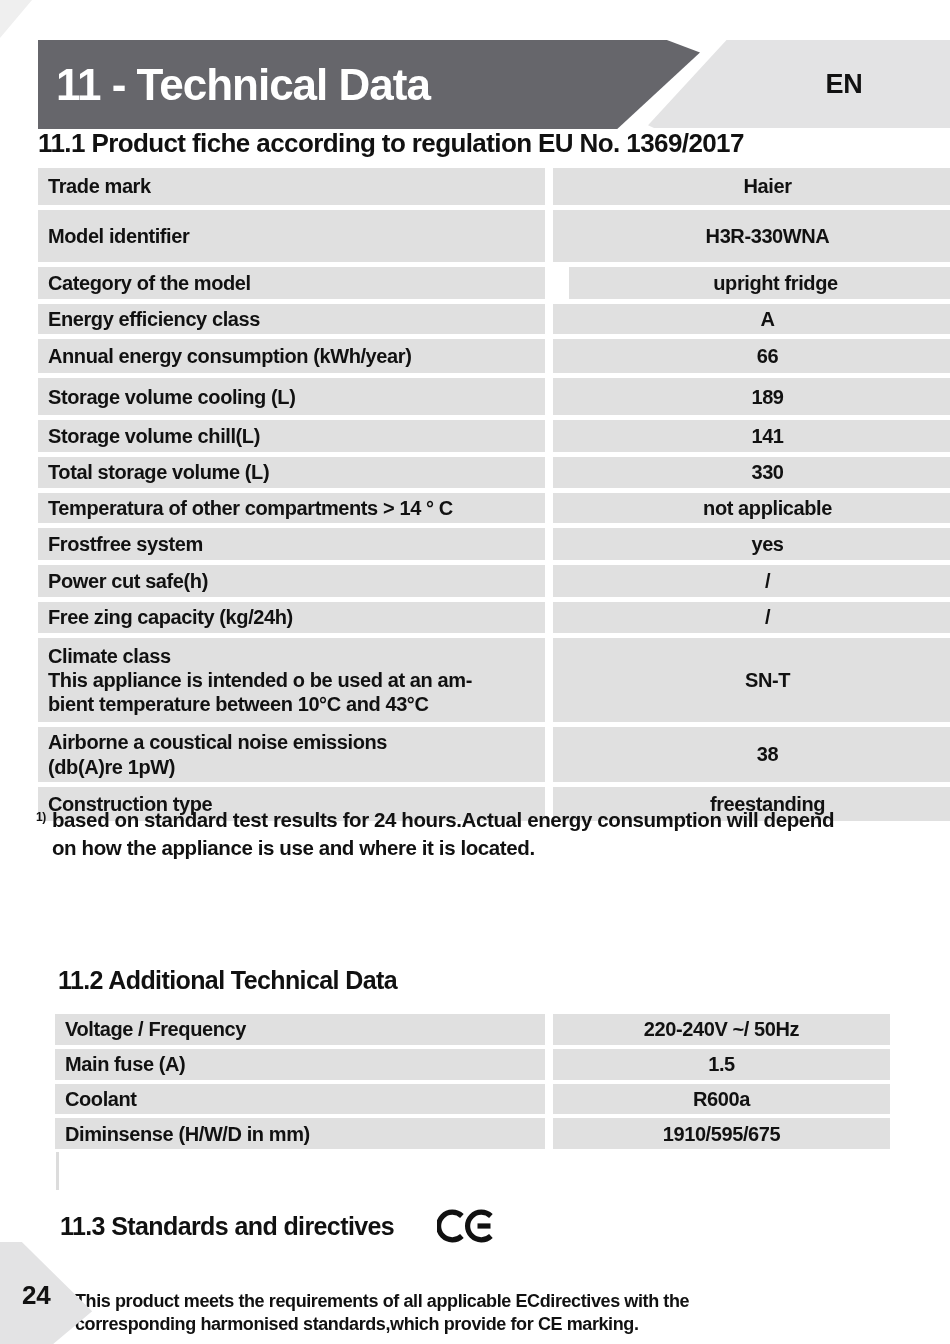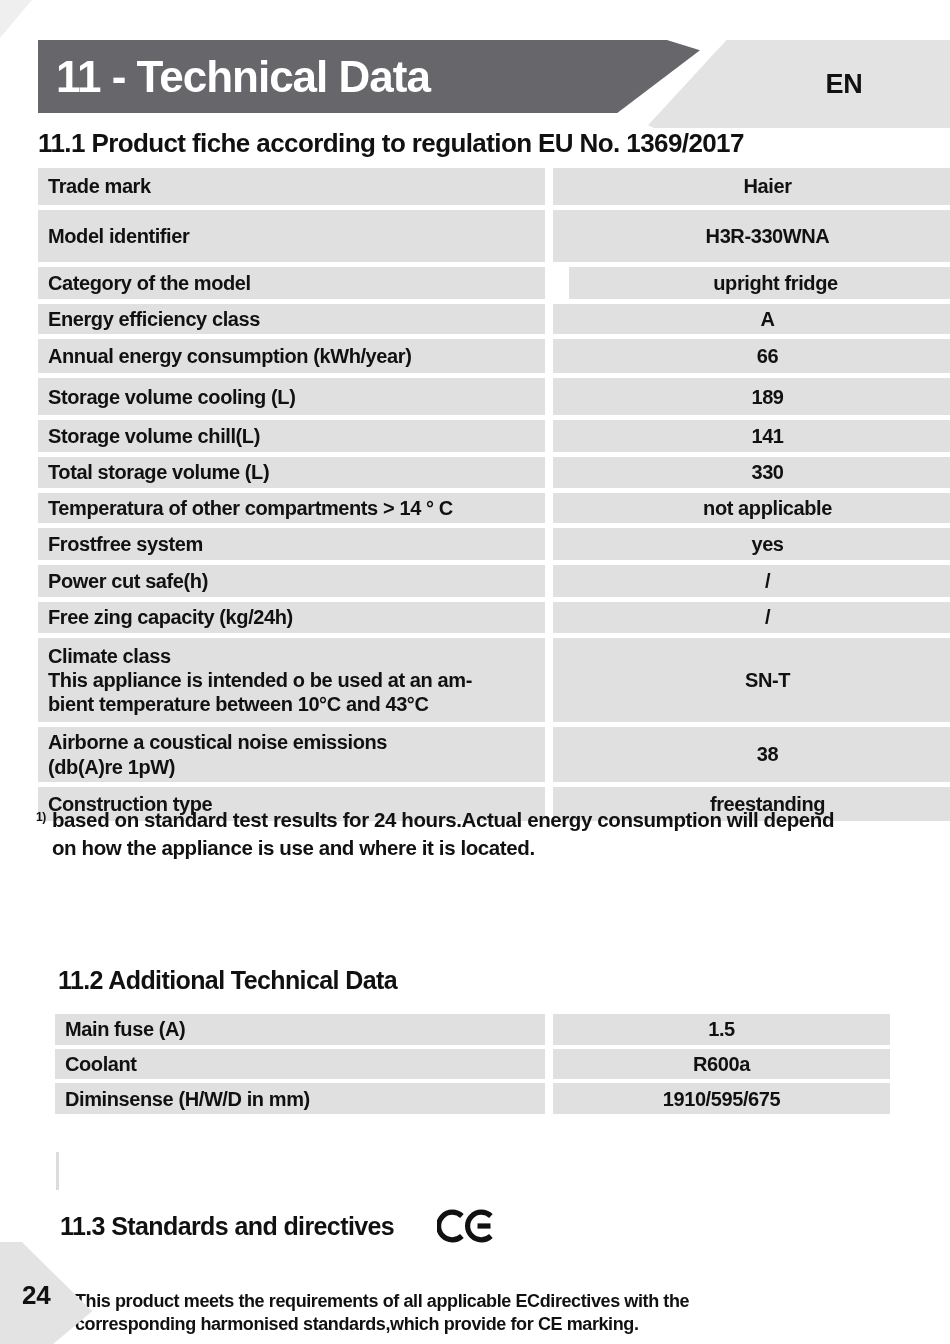--- a/index.html
+++ b/index.html
@@ -19,21 +19,21 @@
     overflow:hidden;
     letter-spacing:-0.2px;
   }
   .corner-notch{
     position:absolute;top:0;left:0;width:32px;height:38px;
     background:#efefef;
     clip-path:polygon(0 0,100% 0,0 100%);
   }
   
   .banner{
-    position:absolute;top:40px;left:38px;width:662px;height:73px;
+    position:absolute;top:40px;left:38px;width:662px;height:89px;
     background:var(--banner);
     clip-path:polygon(0 0,95% 0,100% 14%,87.5% 100%,0 100%);
     display:flex;align-items:center;
   }
   .banner .title{
     color:#ffffff;font-size:44px;font-weight:700;letter-spacing:-1px;
     padding-left:18px;white-space:nowrap;
   }
   .lang-tab{
     position:absolute;top:40px;left:648px;width:302px;height:88px;
@@ -173,20 +173,24 @@
 <div class="footnote">
   <sup>1)</sup>
   <span class="footnote-text">based on standard test results for 24 hours.Actual energy consumption will depend
 on how the appliance is use and where it is located.</span>
 </div>
 
 <div class="h-main" id="h-additional">11.2 Additional Technical Data</div>
 
 <div class="dtable" id="additional-table">
     <div class="trow" style="min-height: 31px;">
+      <div class="tcell label">Voltage / Frequency</div>
+      <div class="tcell value">220-240V ~/ 50Hz</div>
+    </div>
+    <div class="trow" style="min-height: 31px;">
       <div class="tcell label">Main fuse (A)</div>
       <div class="tcell value">1.5</div>
     </div>
     <div class="trow" style="min-height: 30px;">
       <div class="tcell label">Coolant</div>
       <div class="tcell value">R600a</div>
     </div>
     <div class="trow" style="min-height: 31px;">
       <div class="tcell label">Diminsense (H/W/D in mm)</div>
       <div class="tcell value">1910/595/675</div>

